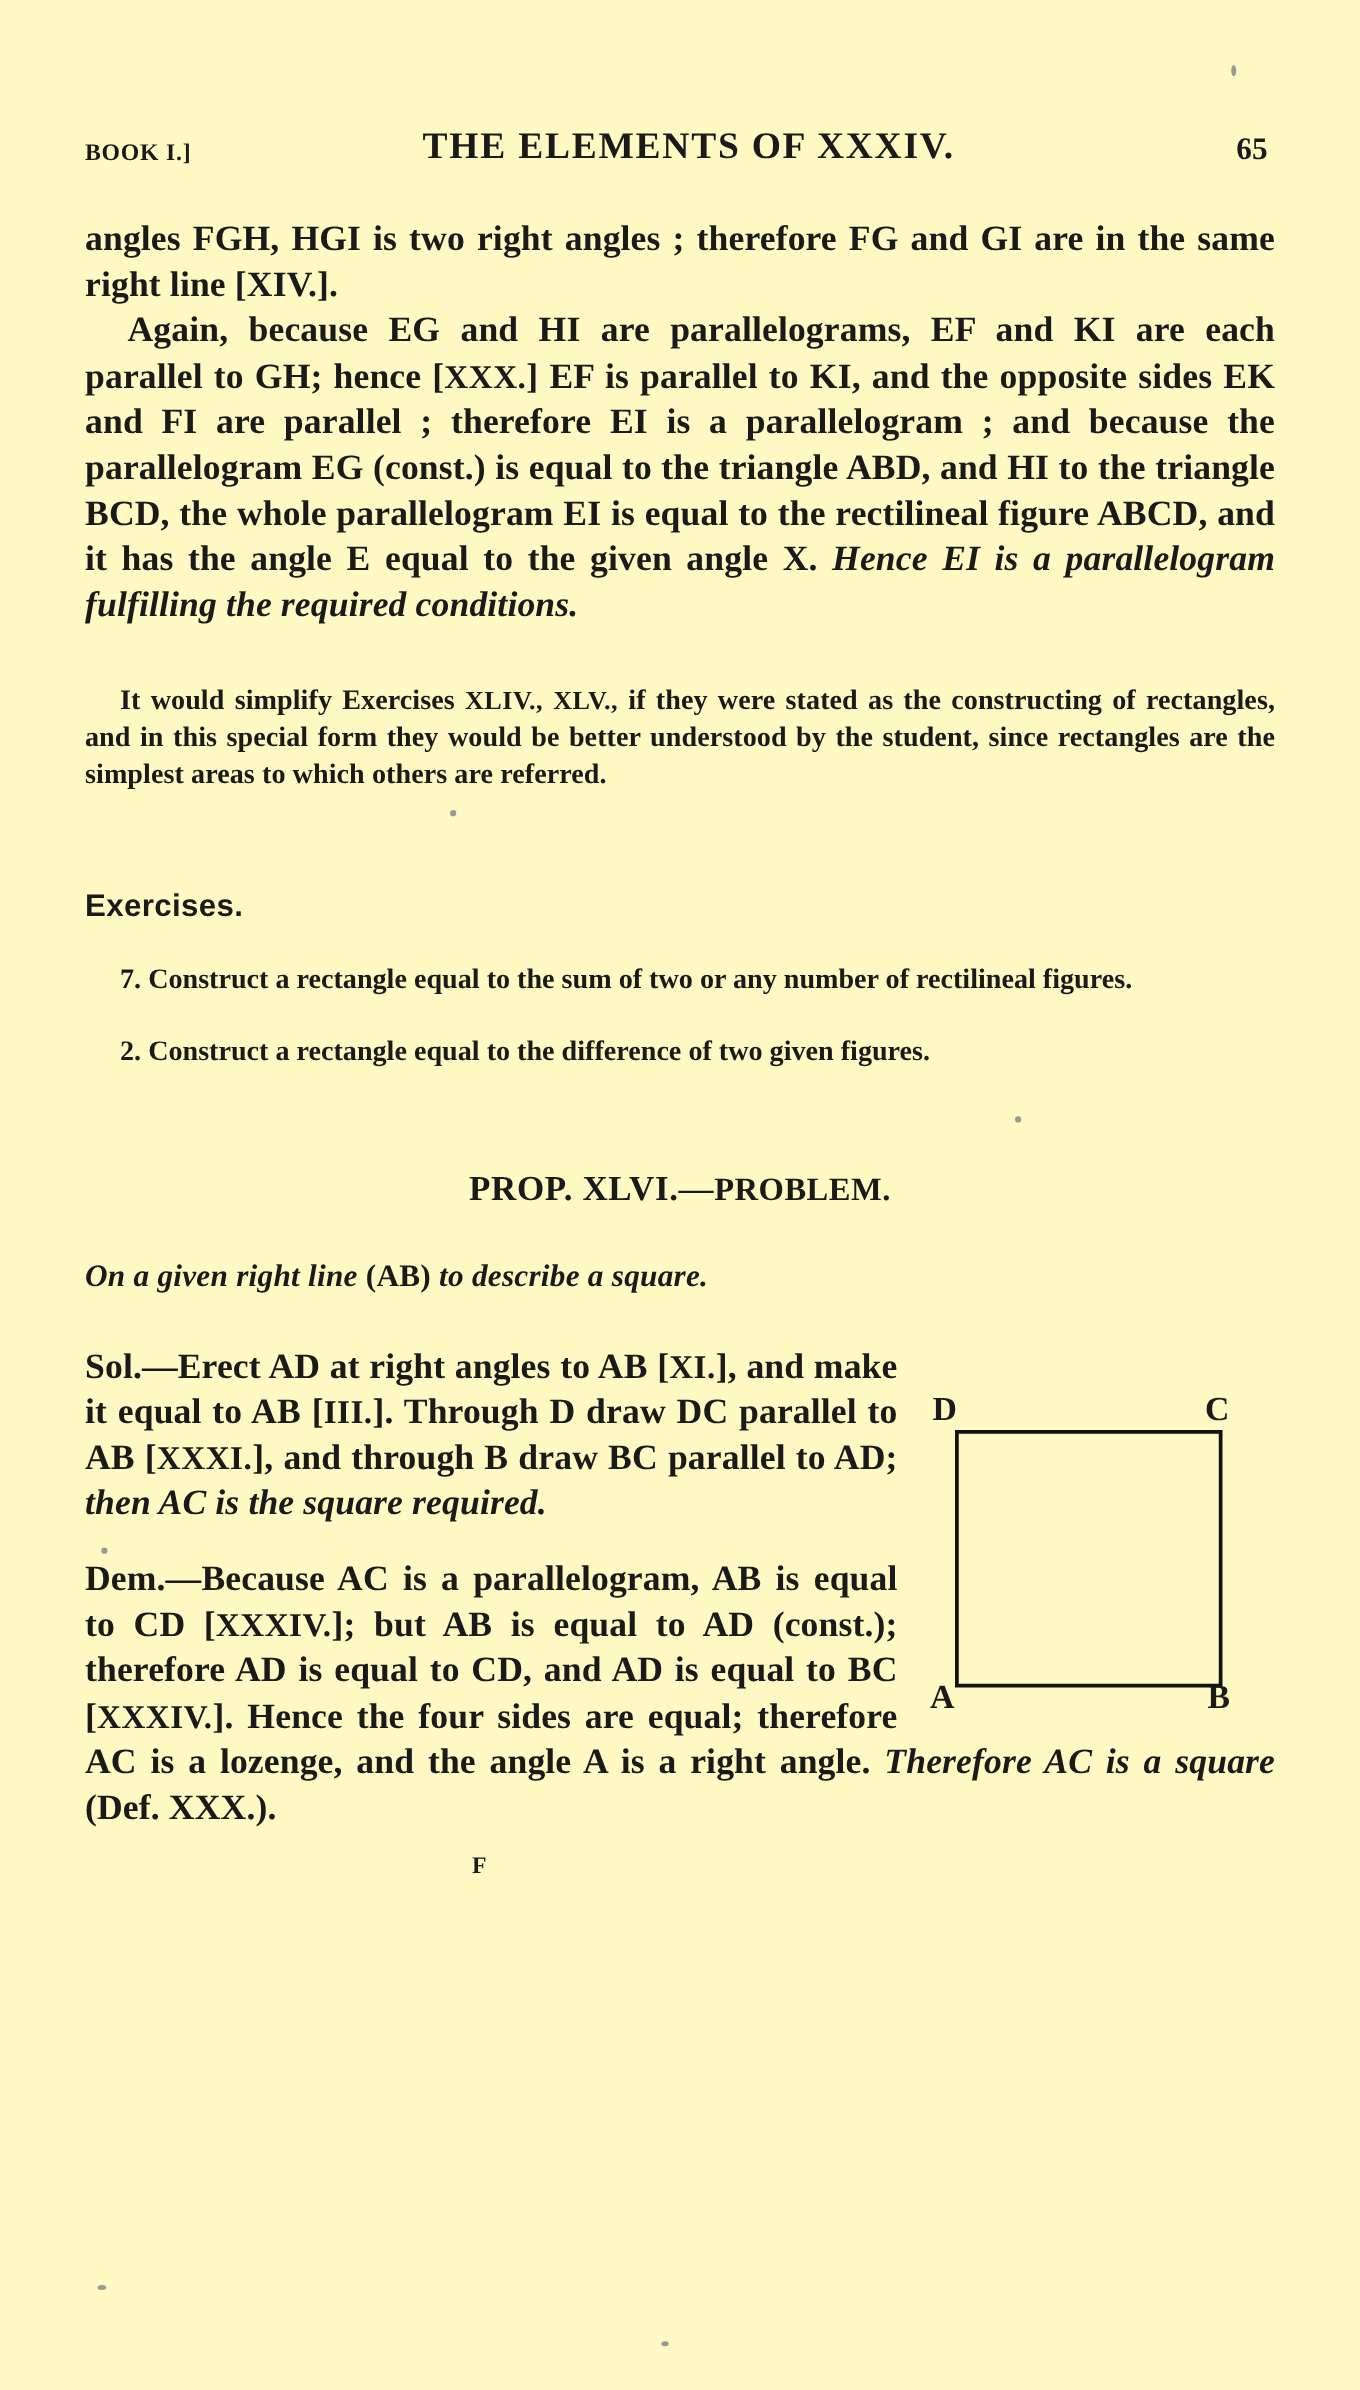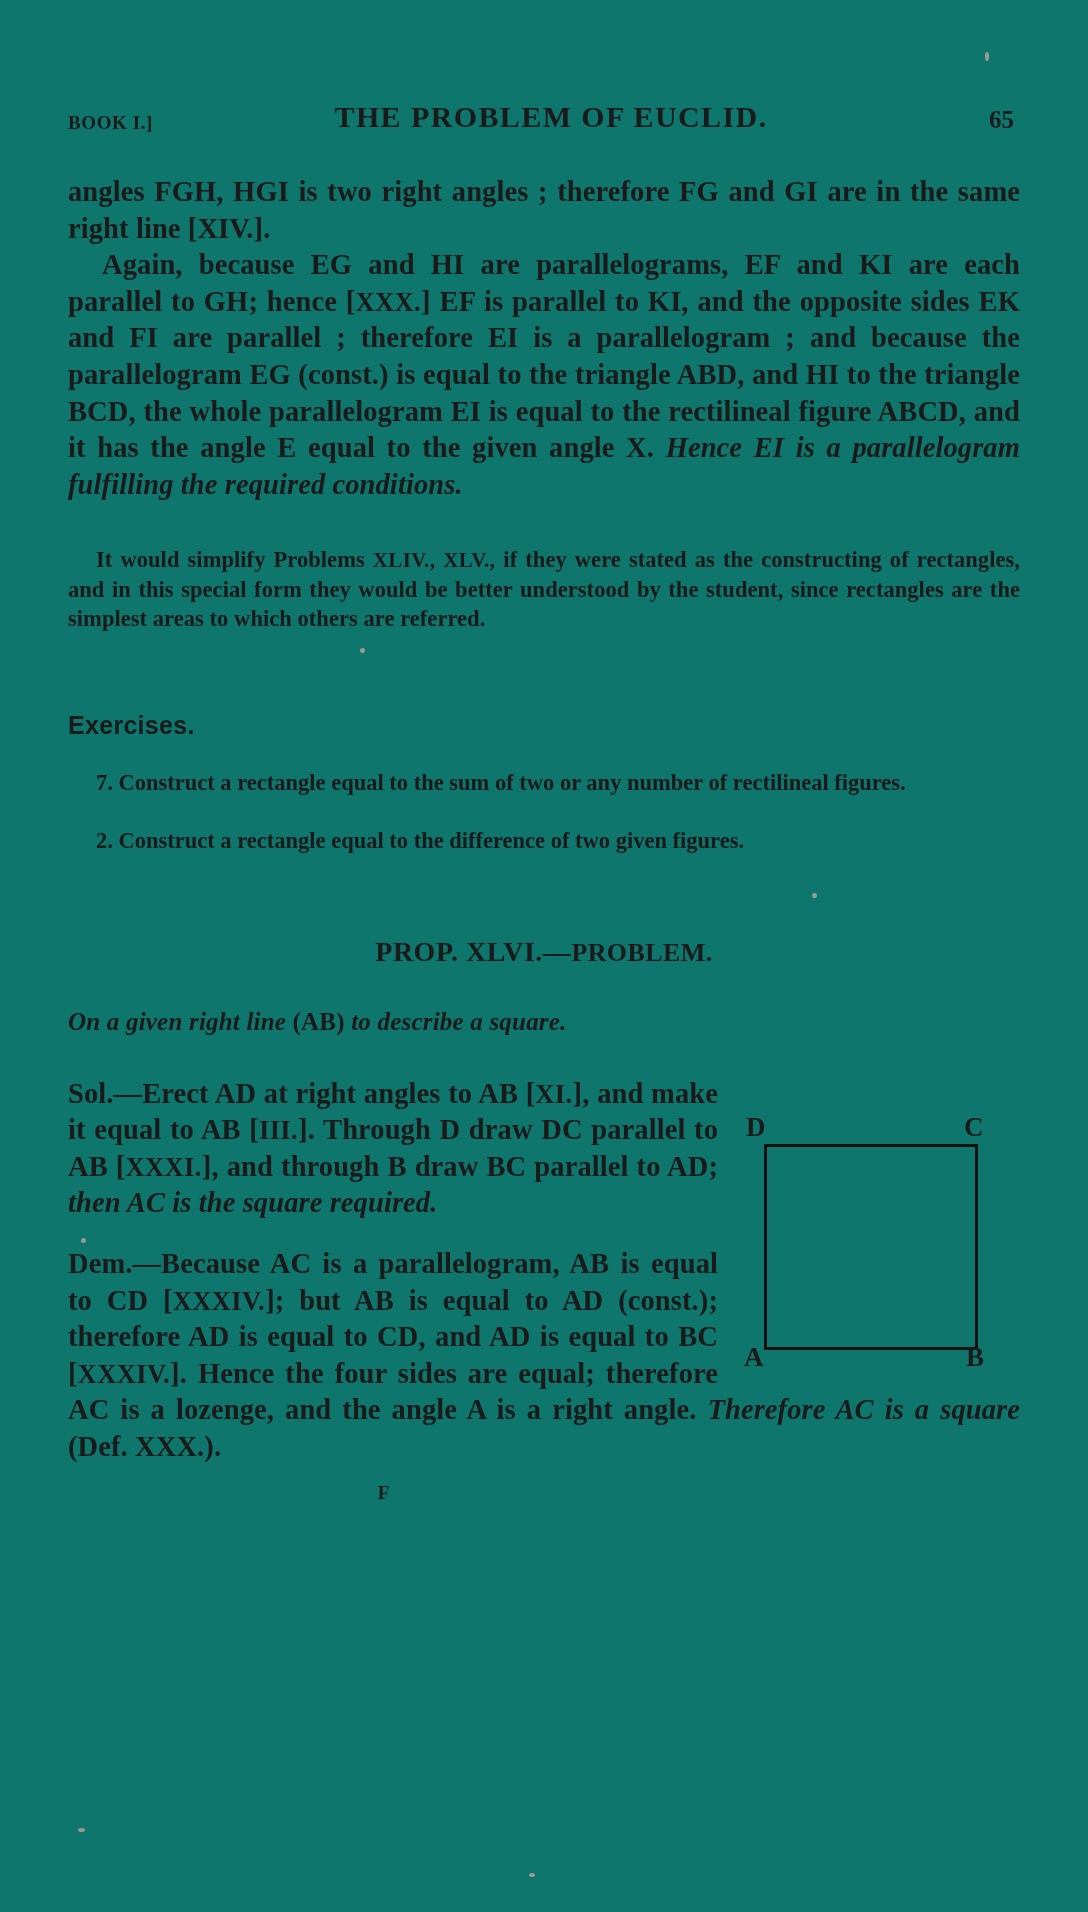--- a/index.html
+++ b/index.html
@@ -13,21 +13,21 @@
     position: relative;
     font-family: "Liberation Serif", serif;
     color: #1a1a1a;
     overflow: hidden;
   }
   .page {
     position: absolute;
     left: 0; top: 0;
     width: 1088px;
     height: 1912px;
-    background: #0f766e;
+    background: #fef9c3;
   }
   .content {
     position: absolute;
     left: 68px;
     top: 100px;
     width: 952px;
   }
 
   
   .runhead {
@@ -191,29 +191,29 @@
   <div class="speck" style="left:529px; top:1873px; width:6px; height:4px;"></div>
   <div class="speck" style="left:985px; top:52px; width:4px; height:9px;"></div>
   <div class="speck" style="left:81px; top:1238px; width:5px; height:5px;"></div>
   <div class="speck" style="left:360px; top:648px; width:5px; height:5px;"></div>
   <div class="speck" style="left:812px; top:893px; width:5px; height:5px;"></div>
 
   <div class="content">
 
     <div class="runhead">
       <span class="booknum">BOOK I.]</span>
-      <span class="title">THE PROBLEM OF EUCLID.</span>
+      <span class="title">THE ELEMENTS OF XXXIV.</span>
       <span class="pageno">65</span>
     </div>
 
     <p class="para"><span>angles FGH, HGI is two right angles ; therefore FG and GI are in the same right line [XIV.].</span></p>
 
     <p class="para indent"><span>Again, because EG and HI are parallelograms, EF and KI are each parallel to GH; hence [</span><span class="smallcaps">XXX.</span><span>] EF is parallel to KI, and the opposite sides EK and FI are parallel ; therefore EI is a parallelogram ; and because the parallelogram EG (const.) is equal to the triangle ABD, and HI to the triangle BCD, the whole parallelogram EI is equal to the rectilineal figure ABCD, and it has the angle E equal to the given angle X.</span> <span class="ital">Hence EI is a parallelogram fulfilling the required conditions.</span></p>
 
-    <p class="note indent"><span>It would simplify Problems </span><span class="smallcaps">XLIV., XLV.,</span><span> if they were stated as the constructing of rectangles, and in this special form they would be better understood by the student, since rectangles are the simplest areas to which others are referred.</span></p>
+    <p class="note indent"><span>It would simplify Exercises </span><span class="smallcaps">XLIV., XLV.,</span><span> if they were stated as the constructing of rectangles, and in this special form they would be better understood by the student, since rectangles are the simplest areas to which others are referred.</span></p>
 
     <div class="exercises-head">Exercises.</div>
     <p class="exercise">7. Construct a rectangle equal to the sum of two or any number of rectilineal figures.</p>
     <p class="exercise">2. Construct a rectangle equal to the difference of two given figures.</p>
 
     <div class="prop-head"><span>PROP. XLVI.—</span><span class="smallcaps">PROBLEM.</span></div>
 
     <div class="prop-enun"><span>On a given right line</span> <span class="roman">(AB)</span> <span>to describe a square.</span></div>
 
     <div class="figwrap">

